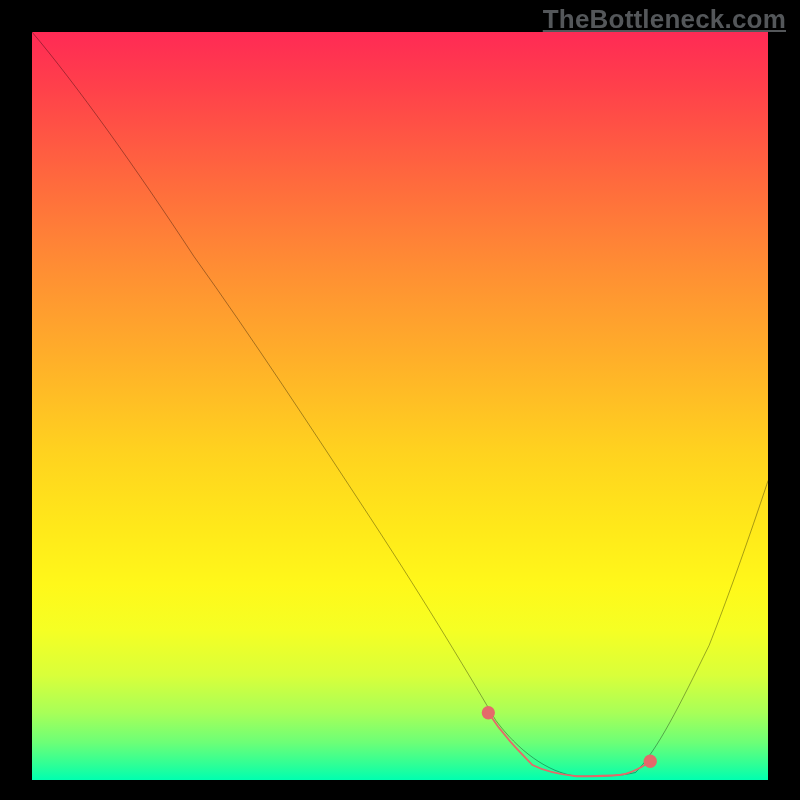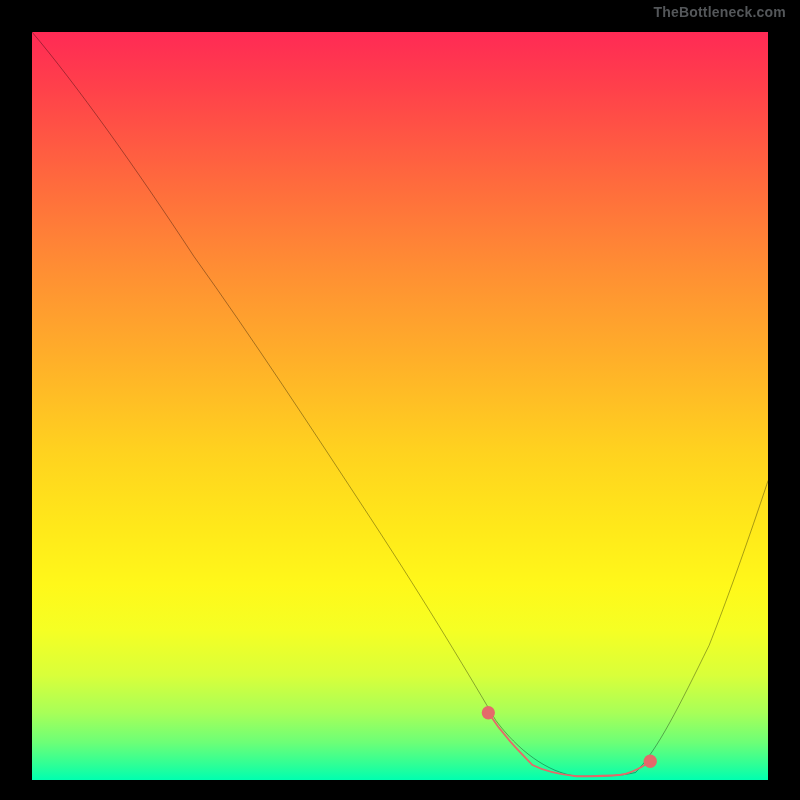--- a/index.html
+++ b/index.html
@@ -14,25 +14,26 @@
   .frame {
     position: relative;
     width: 800px;
     height: 800px;
     background: #000;
   }
   .watermark {
     position: absolute;
     top: 4px;
     right: 14px;
-    font-size: 14px;
+    font-size: 26px;
     font-weight: 600;
     color: #54575a;
     letter-spacing: 0.2px;
     z-index: 20;
+    text-decoration: underline;
   }
   
   .plot {
     position: absolute;
     left: 32px;
     top: 32px;
     width: 736px;   
     height: 748px;  
     background: linear-gradient(
       to bottom,

